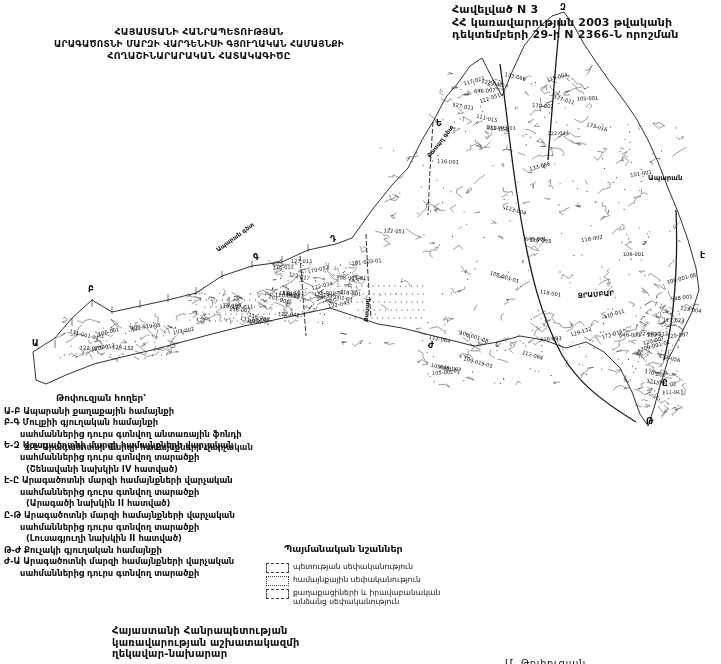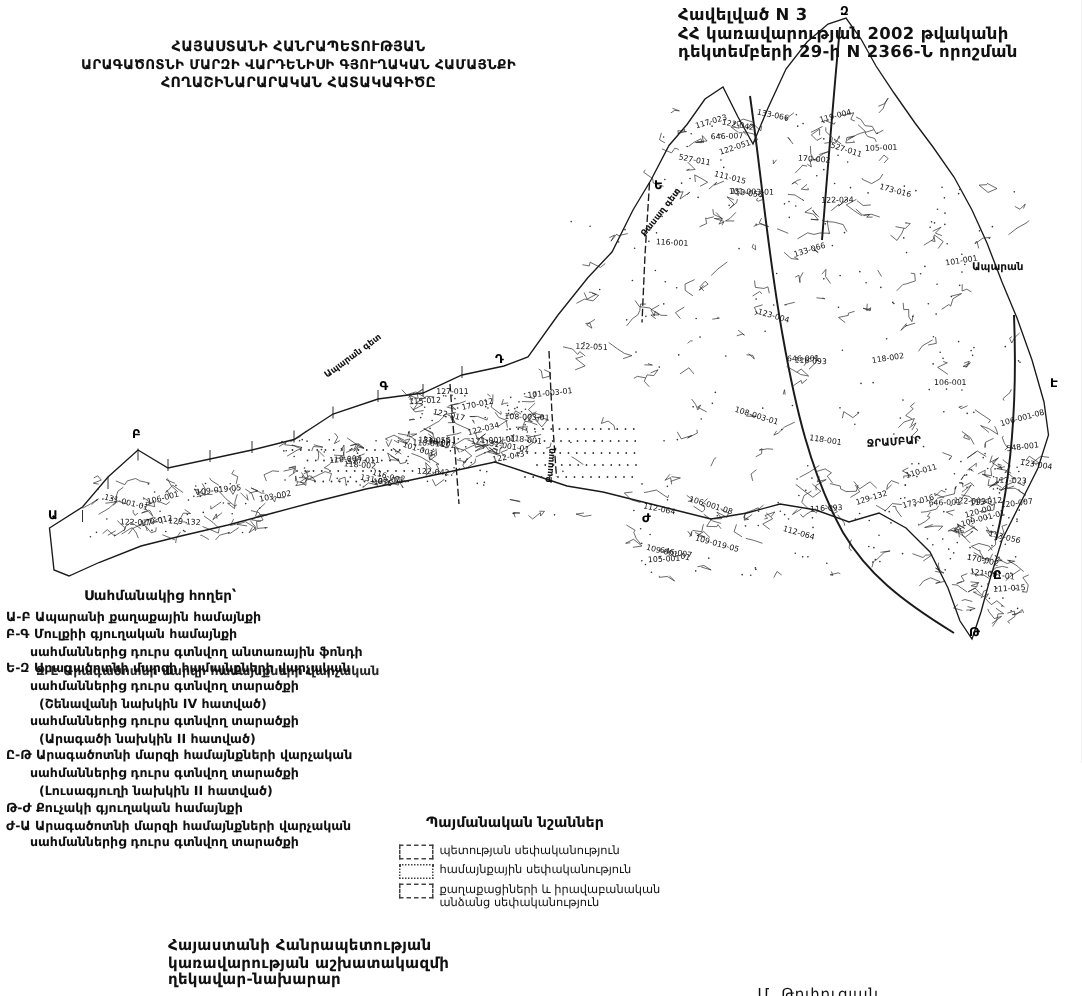--- a/index.html
+++ b/index.html
@@ -1090,42 +1090,43 @@
       <text x="428" y="348" font-size="8" font-weight="bold" fill="#000" font-family="DejaVu Sans, sans-serif">Ժ</text>
       <text x="648" y="180" font-size="7" font-weight="bold" fill="#111" font-family="DejaVu Sans, sans-serif" transform="rotate(0 648 180)">Ապարան</text>
       <text x="578" y="298" font-size="7" font-weight="bold" fill="#111" font-family="DejaVu Sans, sans-serif" transform="rotate(-4 578 298)">ՋՐԱՄԲԱՐ</text>
       <text x="368" y="322" font-size="6" font-weight="bold" fill="#111" font-family="DejaVu Sans, sans-serif" transform="rotate(-86 368 322)">Քասաղ</text>
       <text x="218" y="252" font-size="6" font-weight="bold" fill="#111" font-family="DejaVu Sans, sans-serif" transform="rotate(-36 218 252)">Ապարան գետ</text>
       <text x="430" y="158" font-size="6" font-weight="bold" fill="#111" font-family="DejaVu Sans, sans-serif" transform="rotate(-52 430 158)">Քասաղ գետ</text>
     </svg>
 
   <div class="appendix">
     <div>Հավելված N 3</div>
-    <div>ՀՀ կառավարության 2002 թվականի</div>
+    <div>ՀՀ կառավարության 2003 թվականի</div>
     <div>դեկտեմբերի 29-ի N 2366-Ն որոշման</div>
   </div>
 
   <div class="doc-title">
     <div class="t1">ՀԱՅԱՍՏԱՆԻ ՀԱՆՐԱՊԵՏՈՒԹՅԱՆ</div>
     <div class="t2">ԱՐԱԳԱԾՈՏՆԻ ՄԱՐԶԻ ՎԱՐԴԵՆԻՍԻ ԳՅՈՒՂԱԿԱՆ ՀԱՄԱՅՆՔԻ</div>
     <div class="t3">ՀՈՂԱՇԻՆԱՐԱՐԱԿԱՆ ՀԱՏԱԿԱԳԻԾԸ</div>
   </div>
 
   <div class="legend">
-    <div class="heading">Սահմանակից հողեր՝</div>
+    <div class="heading">Թոփուզյան հողեր՝</div>
     <div id="legend-rows">
         <div class="row">Ա-Բ Ապարանի քաղաքային համայնքի</div>
         <div class="row">Բ-Գ Մուլքիի գյուղական համայնքի</div>
         <div class="indent">սահմաններից  դուրս գտնվող անտառային ֆոնդի</div>
         <div class="overlap">
           <span class="ovl">Ե-Զ Արագածոտնի մարզի համայնքների վարչական</span>
           <span class="ovl ovl2">Զ-Է Արագածոտնի մարզի համայնքների վարչական</span>
         </div>
         <div class="indent">սահմաններից  դուրս գտնվող տարածքի</div>
         <div class="indent2">(Շենավանի  նախկին IV հատված)</div>
+        <div class="row">Է-Ը Արագածոտնի մարզի համայնքների վարչական</div>
         <div class="indent">սահմաններից  դուրս գտնվող տարածքի</div>
         <div class="indent2">(Արագածի  նախկին II հատված)</div>
         <div class="row">Ը-Թ Արագածոտնի մարզի համայնքների վարչական</div>
         <div class="indent">սահմաններից  դուրս գտնվող տարածքի</div>
         <div class="indent2">(Լուսագյուղի  նախկին II հատված)</div>
         <div class="row">Թ-Ժ Քուչակի գյուղական համայնքի</div>
         <div class="row">Ժ-Ա Արագածոտնի մարզի համայնքների վարչական</div>
         <div class="indent">սահմաններից  դուրս գտնվող տարածքի</div>
       </div>
   </div>

